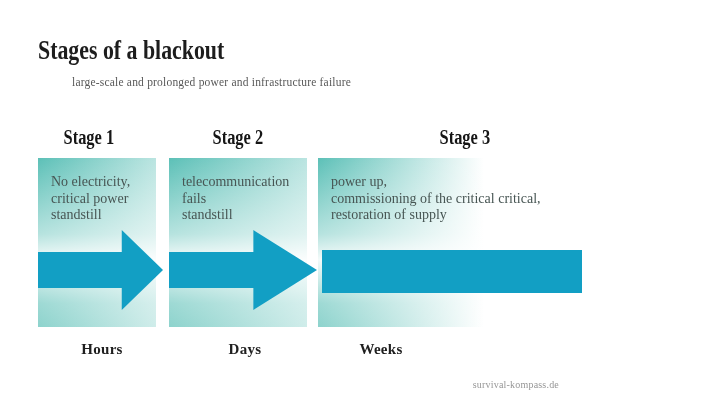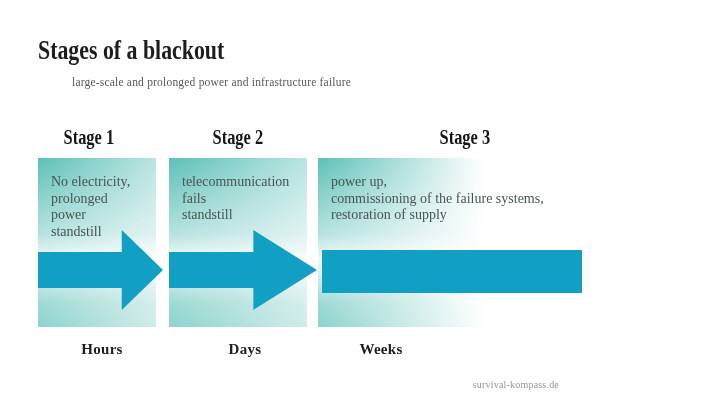--- a/index.html
+++ b/index.html
@@ -149,37 +149,37 @@
   <div class="stage-label" id="stage2-label">
     <span class="condense-c">Stage 2</span>
   </div>
   <div class="stage-label" id="stage3-label">
     <span class="condense-c">Stage 3</span>
   </div>
 
   <div class="stagebox" id="box1">
     <div class="box-text">
       <div>No electricity,</div>
-      <div>prolonged power</div>
+      <div>critical power</div>
       <div>standstill</div>
     </div>
   </div>
 
   <div class="stagebox" id="box2">
     <div class="box-text">
       <div>telecommunication</div>
       <div>fails</div>
       <div>standstill</div>
     </div>
   </div>
 
   <div class="stagebox" id="box3">
     <div class="box-text">
       <div>power up,</div>
-      <div>commissioning of the failure systems,</div>
+      <div>commissioning of the critical critical,</div>
       <div>restoration of supply</div>
     </div>
   </div>
 
   <div class="arrow" id="arrow1"></div>
   <div class="arrow" id="arrow2"></div>
   <div class="arrow" id="arrow3"></div>
 
   <div class="time-label" id="time-hours">Hours</div>
   <div class="time-label" id="time-days">Days</div>

